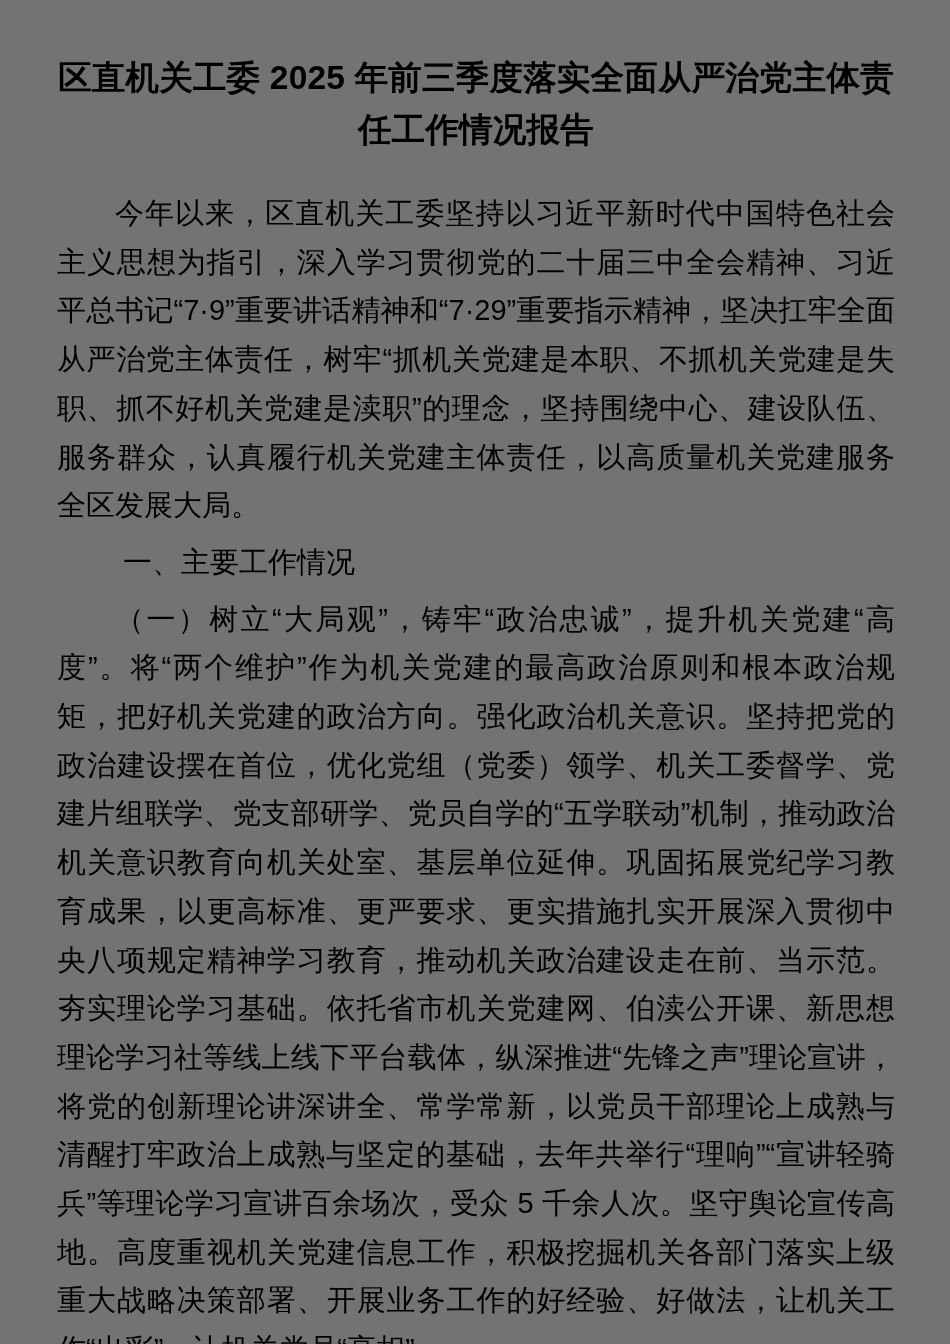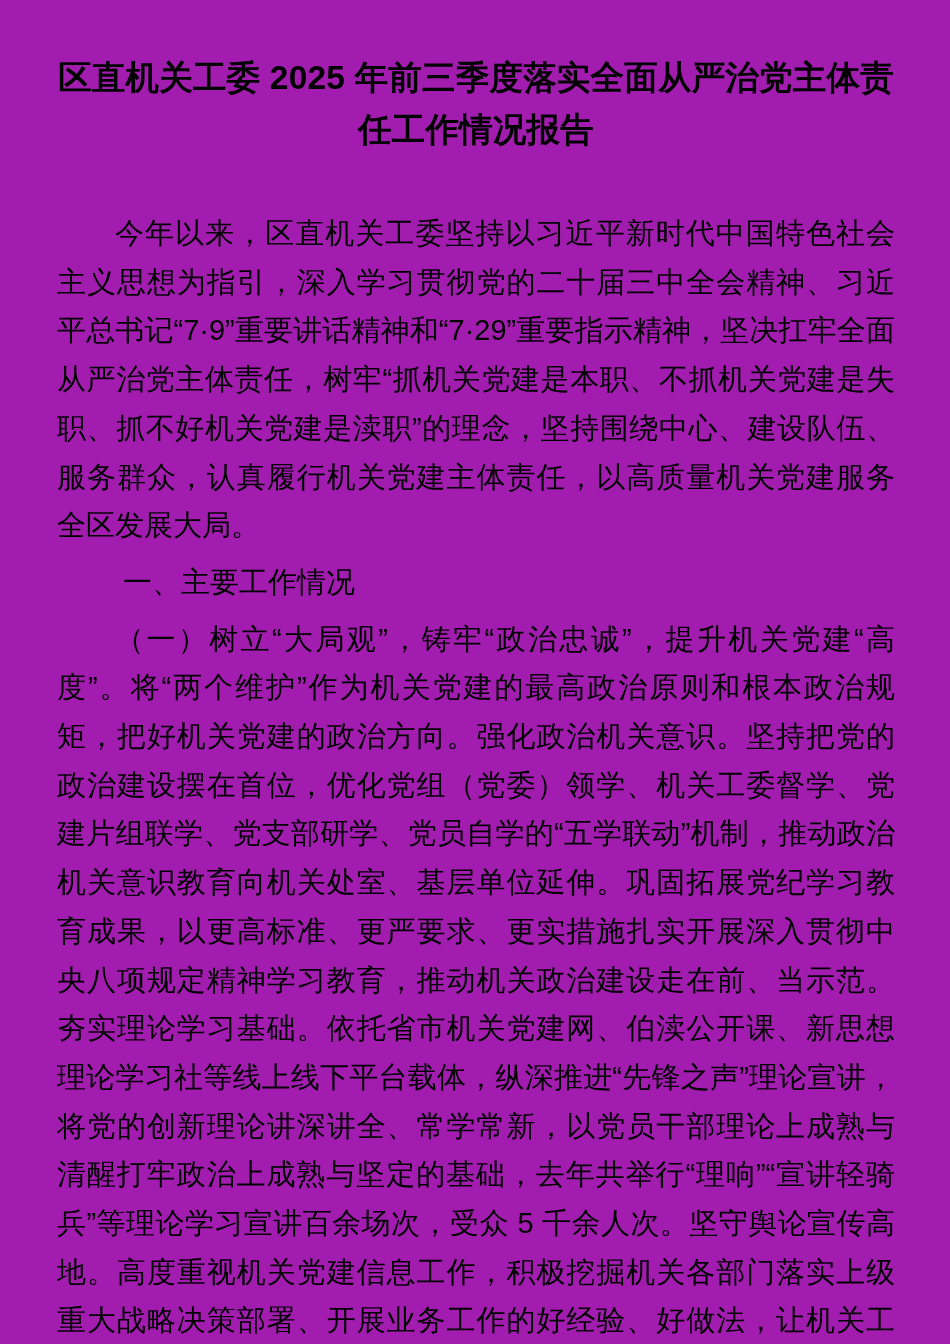--- a/index.html
+++ b/index.html
@@ -9,21 +9,21 @@
   }
   body {
     font-family: "Liberation Sans", "DejaVu Sans", sans-serif;
     color: #000000;
     -webkit-font-smoothing: antialiased;
   }
   .page {
     position: relative;
     width: 950px;
     height: 1344px;
-    background: #a21caf;
+    background: #737373;
     margin: 0 auto;
     overflow: hidden;
     box-sizing: border-box;
   }
   .doc-body {
     position: absolute;
     left: 57px;
     top: 0;
     width: 838px;
   }
@@ -47,21 +47,21 @@
     font-size: 29px;
     line-height: 48.7px;
     text-align: justify;
     text-align-last: left;
     text-justify: inter-character;
     text-indent: 2em;
     word-break: break-all;
     letter-spacing: 0px;
   }
   .para.first {
-    margin-top: 53px;
+    margin-top: 33px;
   }
   .heading-l1 {
     margin: 8px;
     font-size: 29px;
     line-height: 48.7px;
     text-indent: 2em;
     text-align: left;
     word-break: break-all;
   }
 </style>

